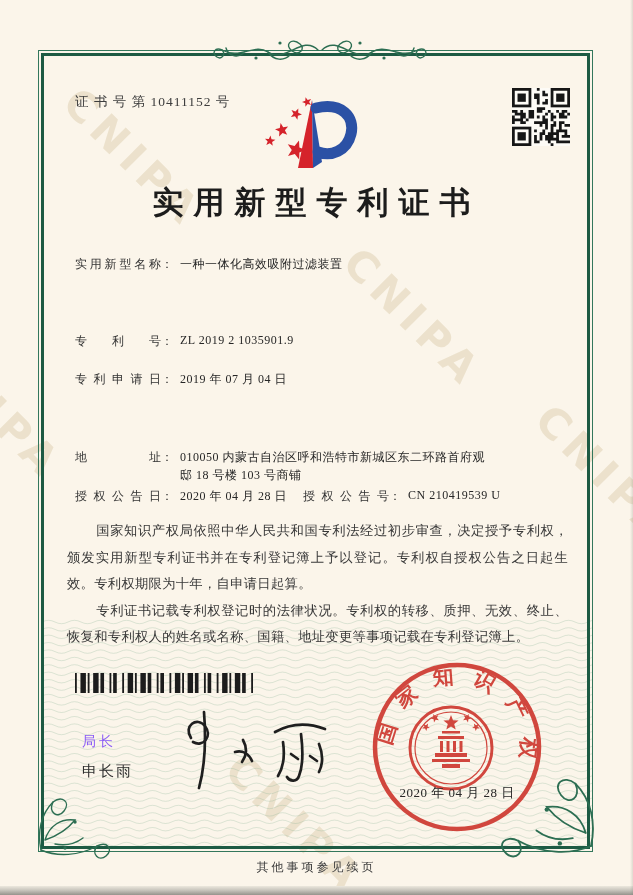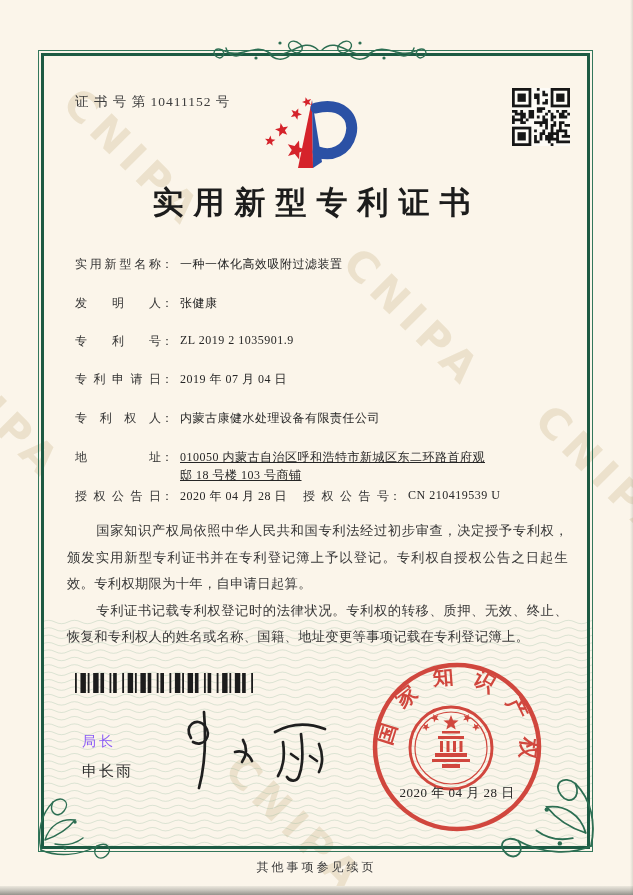--- a/index.html
+++ b/index.html
@@ -20,21 +20,21 @@
            letter-spacing:1px;z-index:4;}
   .qr{position:absolute;left:512px;top:88px;width:58px;height:58px;z-index:4;}
   .logo{position:absolute;left:252px;top:84px;z-index:4;}
   .title{position:absolute;left:0;top:182px;width:633px;text-align:center;font-size:31px;
          font-weight:700;letter-spacing:10px;color:#1c1c1c;z-index:4;}
   .field-row{position:absolute;left:75px;font-size:12px;color:#262626;white-space:nowrap;z-index:4;}
   .flabel{display:inline-block;width:86px;text-align:justify;text-align-last:justify;
           text-justify:inter-character;color:#333;vertical-align:top;}
   .fcolon{display:inline-block;margin-right:7px;vertical-align:top;color:#333;}
   .fvalue{letter-spacing:0.5px;vertical-align:top;}
-  .fvalue.wrap{display:inline-block;white-space:normal;width:400px;line-height:17.5px;text-decoration:underline;}
+  .fvalue.wrap{display:inline-block;white-space:normal;width:400px;line-height:17.5px;}
   .g2{position:absolute;left:228px;top:0;white-space:nowrap;}
   .body-text{position:absolute;left:67px;top:518px;width:501px;z-index:4;}
   .body-text p{margin:0;font-size:13.3px;line-height:26.6px;color:#383838;text-align:justify;
                text-indent:2.2em;letter-spacing:0.3px;}
   .barcode{position:absolute;left:75px;top:673px;z-index:4;}
   .signer-title{position:absolute;left:82px;top:733px;font-family:"Liberation Sans","DejaVu Sans",sans-serif;
                 font-size:14px;color:#8b5cf6;letter-spacing:3px;z-index:4;}
   .signer-name{position:absolute;left:82px;top:762px;font-family:"Liberation Sans","DejaVu Sans",sans-serif;
                font-size:15px;color:#2e2e2e;letter-spacing:2px;z-index:4;}
   .sig{position:absolute;left:163px;top:708px;z-index:4;}
@@ -158,31 +158,25 @@
     <path d="M60,16 L46,84 L61,84 Z" fill="#d5232b"></path>
     <path d="M60,16 L61,84 L70,78 Z" fill="#2b51a5"></path>
     <path d="M64,24 C90,18 103,33 99,50 C95,67 79,73 66,68" fill="none" stroke="#2b51a5" stroke-width="11" stroke-linecap="round"></path>
   </svg>
 
   <div class="title">实用新型专利证书</div>
 
   <div class="field-row" style="top:256px">
     <span class="flabel">实用新型名称</span><span class="fcolon">：</span><span class="fvalue">一种一体化高效吸附过滤装置</span>
   </div>
-  <div class="field-row" style="top:295px">
-    <span class="flabel">发明人</span><span class="fcolon">：</span><span class="fvalue">张健康</span>
-  </div>
   <div class="field-row" style="top:333px">
     <span class="flabel">专利号</span><span class="fcolon">：</span><span class="fvalue">ZL 2019 2 1035901.9</span>
   </div>
   <div class="field-row" style="top:371px">
     <span class="flabel">专利申请日</span><span class="fcolon">：</span><span class="fvalue">2019 年 07 月 04 日</span>
-  </div>
-  <div class="field-row" style="top:410px">
-    <span class="flabel">专利权人</span><span class="fcolon">：</span><span class="fvalue">内蒙古康健水处理设备有限责任公司</span>
   </div>
   <div class="field-row" style="top:449px">
     <span class="flabel">地址</span><span class="fcolon">：</span><span class="fvalue wrap"><span>010050  内蒙古自治区呼和浩特市新城区东二环路首府观</span><br><span>邸 18 号楼 103 号商铺</span></span>
   </div>
   <div class="field-row" style="top:488px;width:520px">
     <span class="flabel">授权公告日</span><span class="fcolon">：</span><span class="fvalue">2020 年 04 月 28 日</span>
     <span class="g2"><span class="flabel">授权公告号</span><span class="fcolon">：</span><span class="fvalue">CN 210419539 U</span></span>
   </div>
 
   <div class="body-text">

